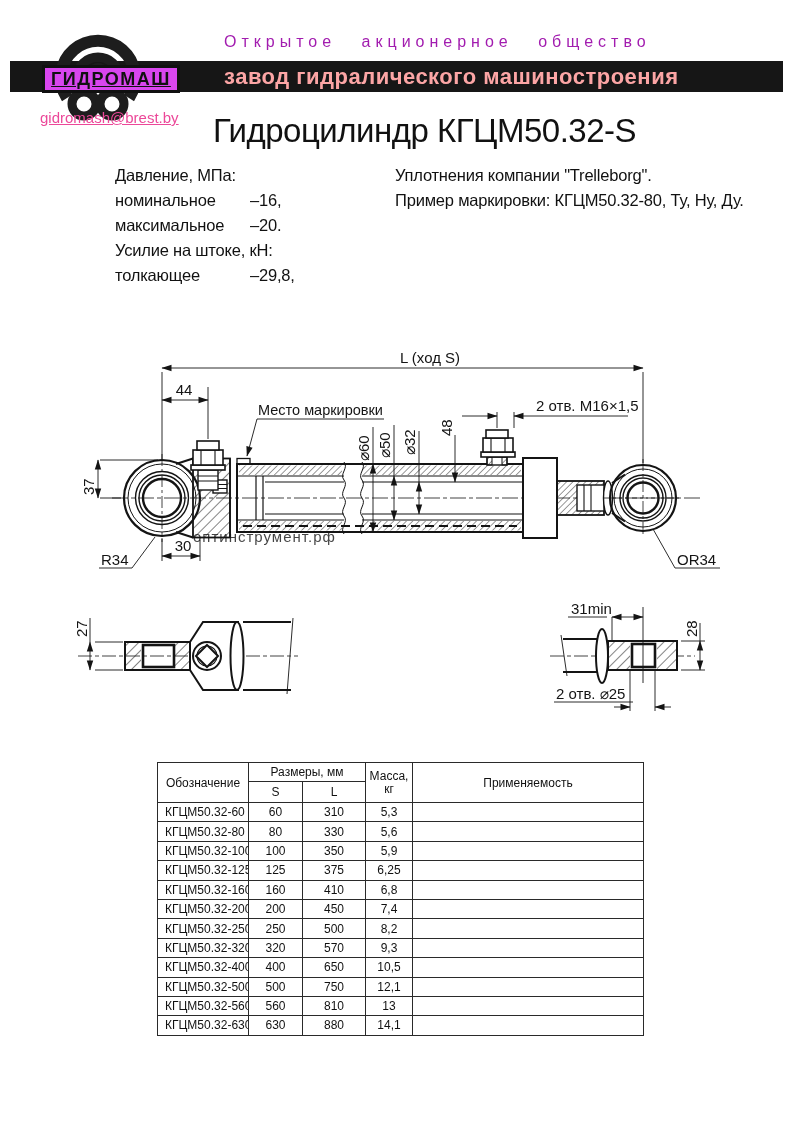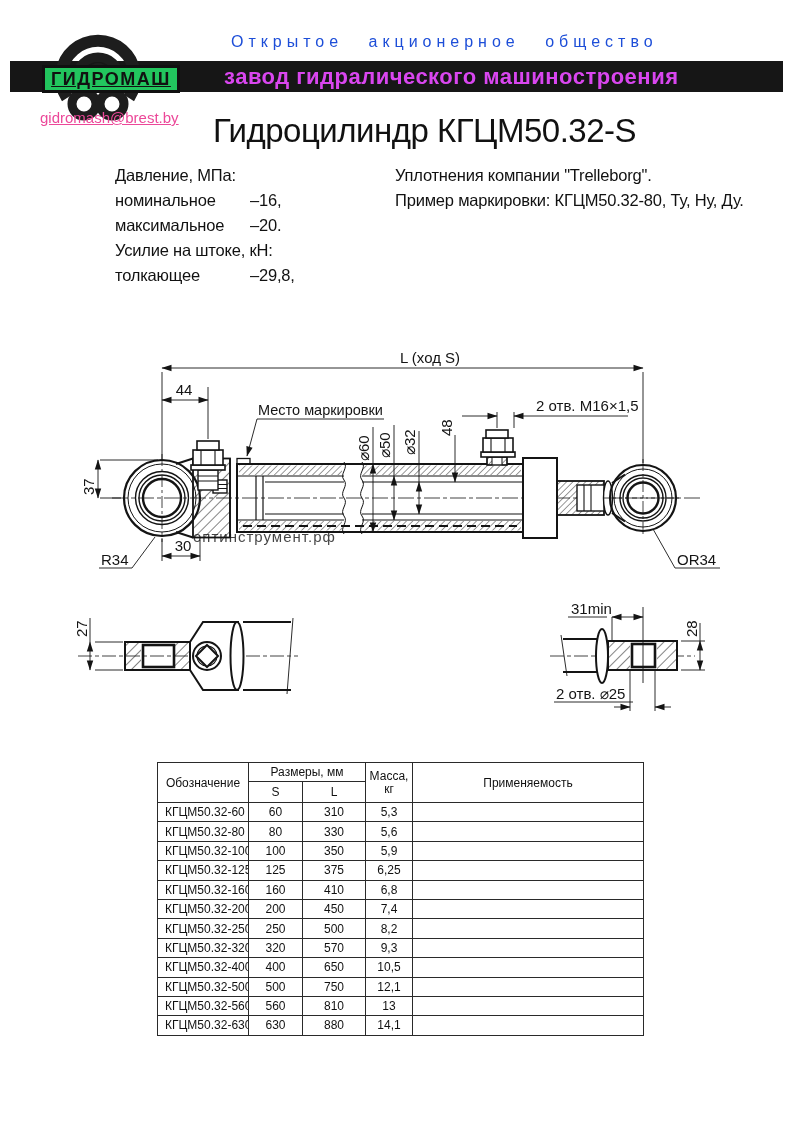--- a/index.html
+++ b/index.html
@@ -1,23 +1,23 @@
 <!DOCTYPE html>
 <html><head>
 <meta charset="utf-8">
 <style>
   html,body{margin:0;padding:0;background:#888;}
   .page{position:relative;width:793px;height:1123px;margin:0 auto;background:#ffffff;
         font-family:"Liberation Sans","DejaVu Sans",sans-serif;color:#111;overflow:hidden;}
   
-  .oao-line{position:absolute;left:231px;top:33px;font-size:16px;letter-spacing:5px;word-spacing:16px;color:#1d4ed8;}
+  .oao-line{position:absolute;left:224px;top:33px;font-size:16px;letter-spacing:5px;word-spacing:16px;color:#a21caf;}
   .banner{position:absolute;left:10px;top:61px;width:773px;height:31px;background:#161616;}
-  .banner span{display:block;padding-left:214px;line-height:31px;font-size:22px;font-weight:bold;color:#d946ef;letter-spacing:.5px;}
+  .banner span{display:block;padding-left:214px;line-height:31px;font-size:22px;font-weight:bold;color:#fca5a5;letter-spacing:.5px;}
   .logo-svg{position:absolute;left:30px;top:28px;}
-  .logo-box{position:absolute;left:42px;top:65px;width:132px;height:22px;background:#22c55e;border:3px solid #101010;
+  .logo-box{position:absolute;left:42px;top:65px;width:132px;height:22px;background:#d946ef;border:3px solid #101010;
             text-align:center;line-height:22px;font-size:18px;font-weight:bold;letter-spacing:1.5px;text-decoration:underline;}
   .email{position:absolute;left:40px;top:109px;font-size:15px;text-decoration:underline;color:#ec4899;}
   .doc-title{position:absolute;left:213px;top:112px;font-size:33px;font-weight:400;letter-spacing:-.5px;white-space:nowrap;}
   
   .spec-row{position:absolute;left:115px;width:300px;font-size:16.5px;letter-spacing:-.2px;white-space:nowrap;}
   .spec-row .v{position:absolute;left:135px;}
   .specs-right{position:absolute;left:395px;width:380px;font-size:16.5px;letter-spacing:-.2px;white-space:nowrap;}
   
   .drawing{position:absolute;left:0;top:335px;}
   .drawing text{font-family:"Liberation Sans","DejaVu Sans",sans-serif;fill:#141414;font-size:15px;}

